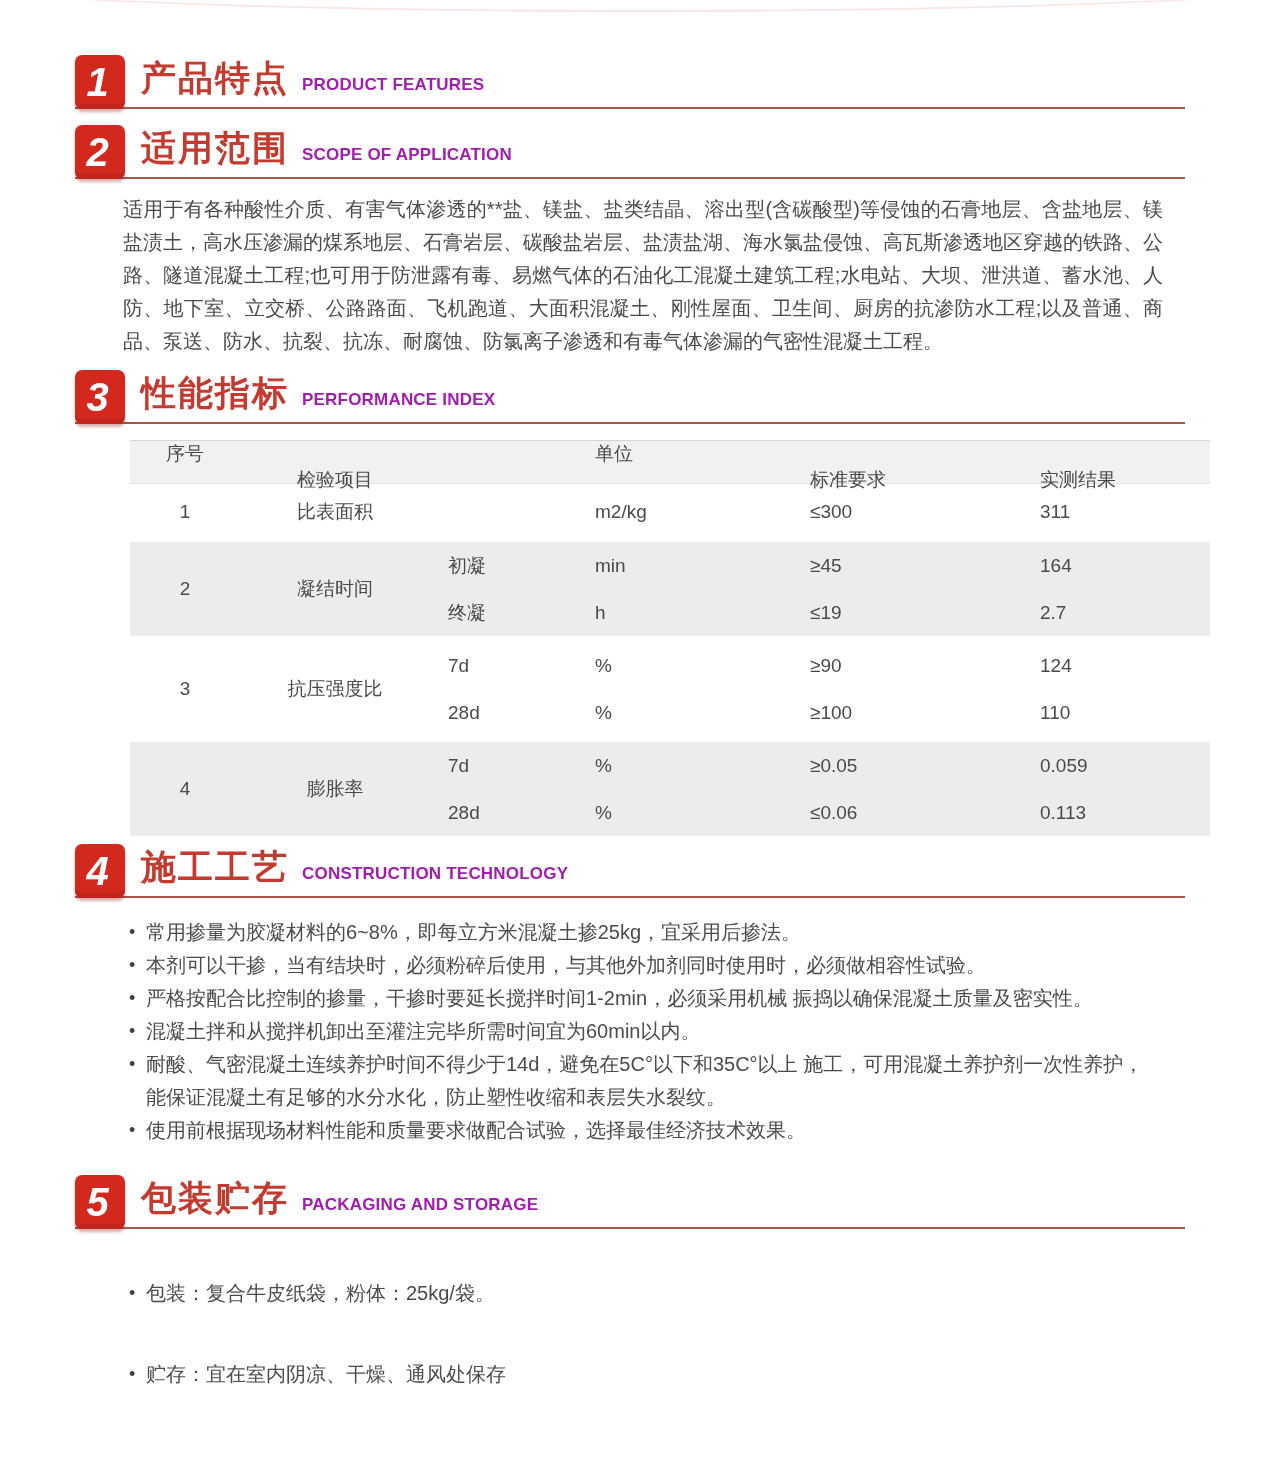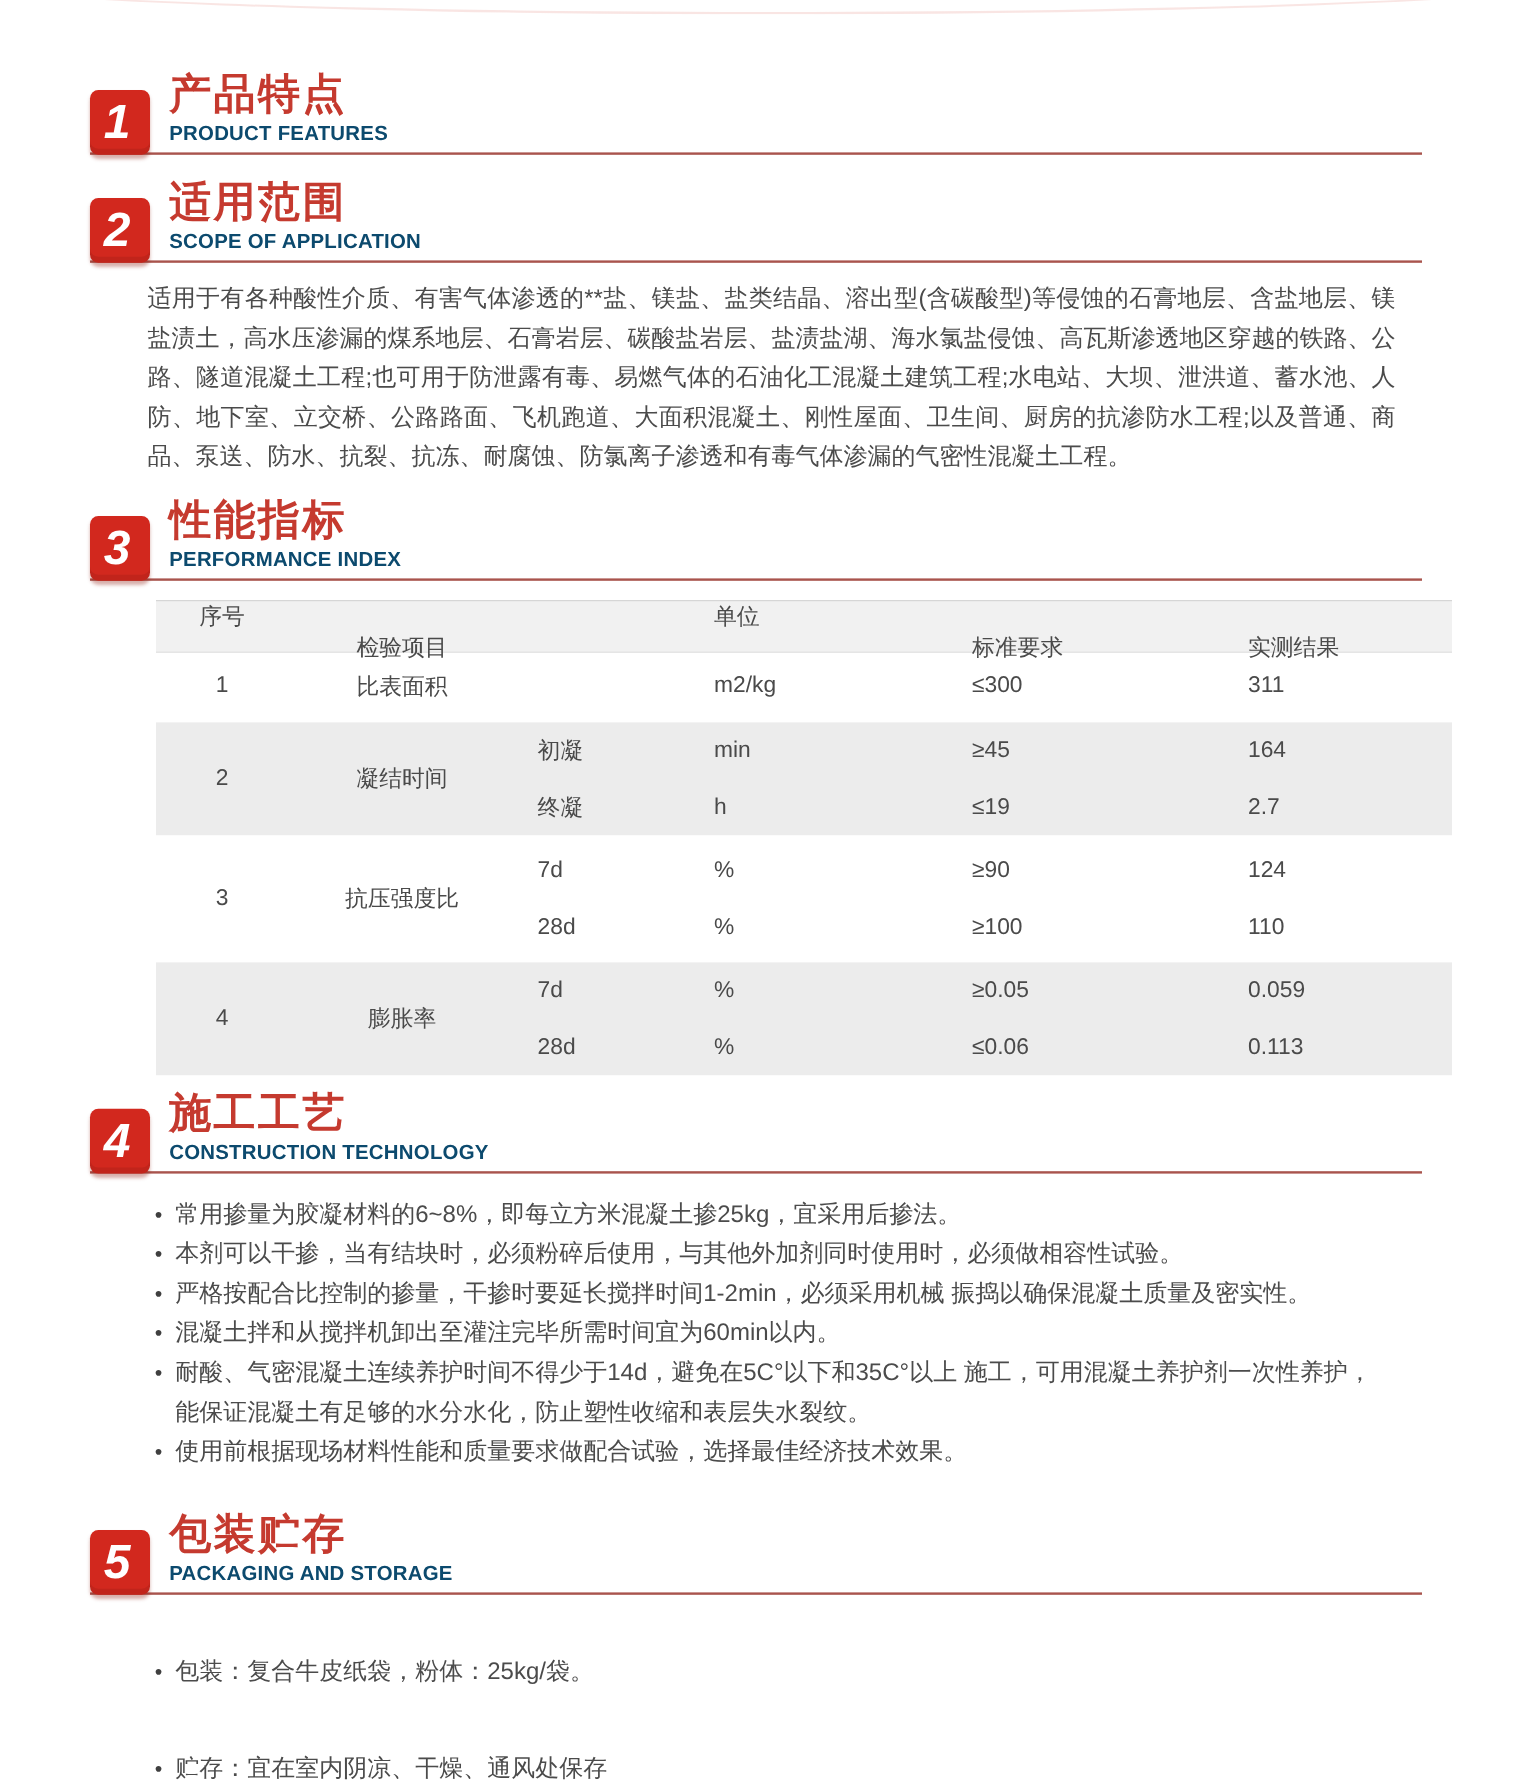--- a/index.html
+++ b/index.html
@@ -12,23 +12,23 @@
     border-left-color:transparent; border-right-color:transparent; border-radius:50%; }
 
   .sec { margin-left:75px; }
   .sec-header { width:1110px; border-bottom:2px solid #a9544d; display:flex;
     align-items:flex-end; gap:16px; }
   .badge { width:50px; height:54px; background:#d2281e; border-radius:7px;
     display:flex; align-items:center; justify-content:center; margin-bottom:-2px;
     box-shadow:0 3px 3px rgba(140,25,15,0.35), inset 0 -5px 0 rgba(0,0,0,0.08); }
   .badge-num { color:#fff; font-size:40px; font-weight:bold; font-style:italic;
     line-height:1; padding-right:5px; }
-  .titles { display:flex; align-items:baseline; gap:0; padding-bottom:5px;flex-direction:column; }
+  .titles { display:flex; align-items:baseline; gap:13px; padding-bottom:5px; }
   .zh { font-size:35px; font-weight:bold; color:#c53a2f; letter-spacing:2px; }
-  .en { font-size:17px; font-weight:bold; color:#0c4a6e; letter-spacing:0.2px; }
+  .en { font-size:17px; font-weight:bold; color:#a21caf; letter-spacing:0.2px; }
 
   .para { margin:14px 20px 0 48px; width:1040px; font-size:20px; line-height:33px;
     color:#4b4b4b; text-align:justify; }
 
   .bullets { margin-top:18px; margin-left:52px; width:1030px; list-style:none; }
   .bullets li { font-size:20px; line-height:33px; color:#4b4b4b; position:relative;
     padding-left:19px; }
   .bullets li::before { content:"•"; position:absolute; left:2px; top:0; color:#3f3f3f;
     font-size:18px; }
 

